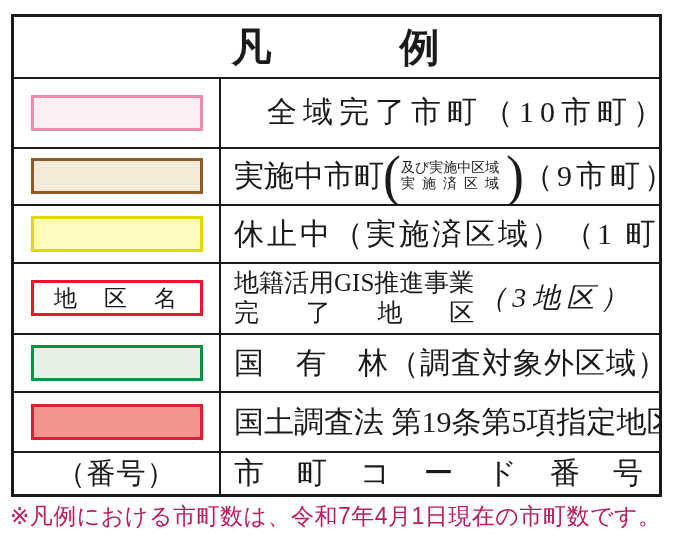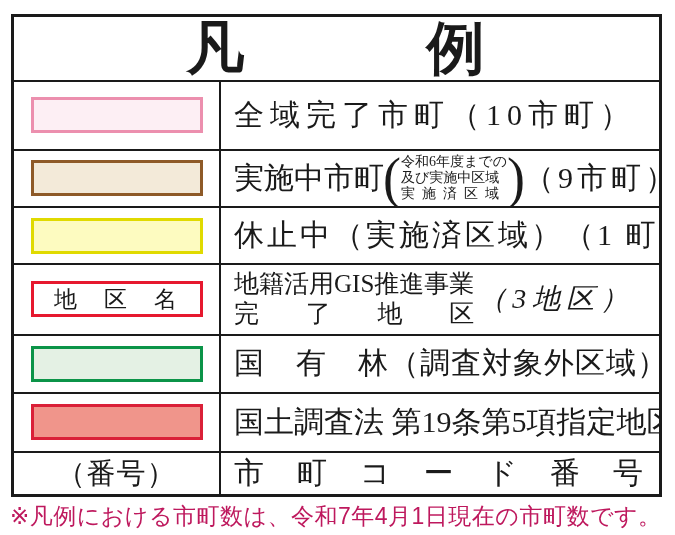--- a/index.html
+++ b/index.html
@@ -1,24 +1,24 @@
 <!DOCTYPE html>
 <html><head>
 <meta charset="utf-8">
 <style>
   html,body{margin:0;padding:0;background:#ffffff;}
   .page{position:relative;width:675px;height:535px;background:#ffffff;overflow:hidden;
         font-family:"Liberation Serif","DejaVu Serif",serif;color:#1a1a1a;}
   .legend-table{position:absolute;left:11px;top:14px;width:651px;height:483px;
         border:3px solid #1a1a1a;box-sizing:border-box;display:flex;flex-direction:column;background:#fff;}
   .title-row{height:63px;border-bottom:2px solid #1a1a1a;display:flex;align-items:center;justify-content:center;
-        font-size:58px;font-weight:600;letter-spacing:2px;}
+        font-size:40px;font-weight:600;letter-spacing:2px;}
   .row{display:flex;border-bottom:2px solid #1a1a1a;box-sizing:border-box;}
   .row:last-child{border-bottom:none;flex:1;}
-  .r1{height:72px;} .r2{height:60px;} .r3{height:60px;} .r4{height:74px;} .r5{height:61px;} .r6{height:62px;}
+  .r1{height:72px;gap:33px;} .r2{height:60px;} .r3{height:60px;} .r4{height:74px;} .r5{height:61px;} .r6{height:62px;}
   .cell-left{width:207px;border-right:2px solid #1a1a1a;box-sizing:border-box;
         display:flex;align-items:center;justify-content:center;flex:none;}
   .cell-right{flex:1;display:flex;align-items:center;padding:0 10px 0 13px;box-sizing:border-box;overflow:hidden;}
   .swatch{width:172px;height:36px;border:3px solid;box-sizing:border-box;
         display:flex;align-items:center;justify-content:center;}
   .swatch-text{font-size:23px;letter-spacing:2px;color:#1a1a1a;}
   .lbl{font-size:30px;white-space:nowrap;}
   .ls6{letter-spacing:6px;} .ls3{letter-spacing:3px;} .ls1{letter-spacing:1px;}
   .paren-group{display:flex;align-items:center;margin:0 1px;}
   .bigparen{font-size:54px;line-height:1;font-weight:400;transform:scaleY(1.05);margin:0 -2px;}
@@ -54,21 +54,20 @@
 
     <div class="row r2">
       <div class="cell-left">
         <div class="swatch" style="background-color: rgb(243, 234, 217); border-color: rgb(142, 90, 40);"></div>
       </div>
       <div class="cell-right">
         <span class="lbl">実施中市町</span>
         <span class="paren-group">
           <span class="bigparen">(</span>
           <span class="stack">
-            <span class="stack-line">令和6年度までの</span>
             <span class="stack-line">及び実施中区域</span>
             <span class="stack-line stack-justify">実施済区域</span>
           </span>
           <span class="bigparen">)</span>
         </span>
         <span class="suffix">（9市町）</span>
       </div>
     </div>
 
     <div class="row r3">

